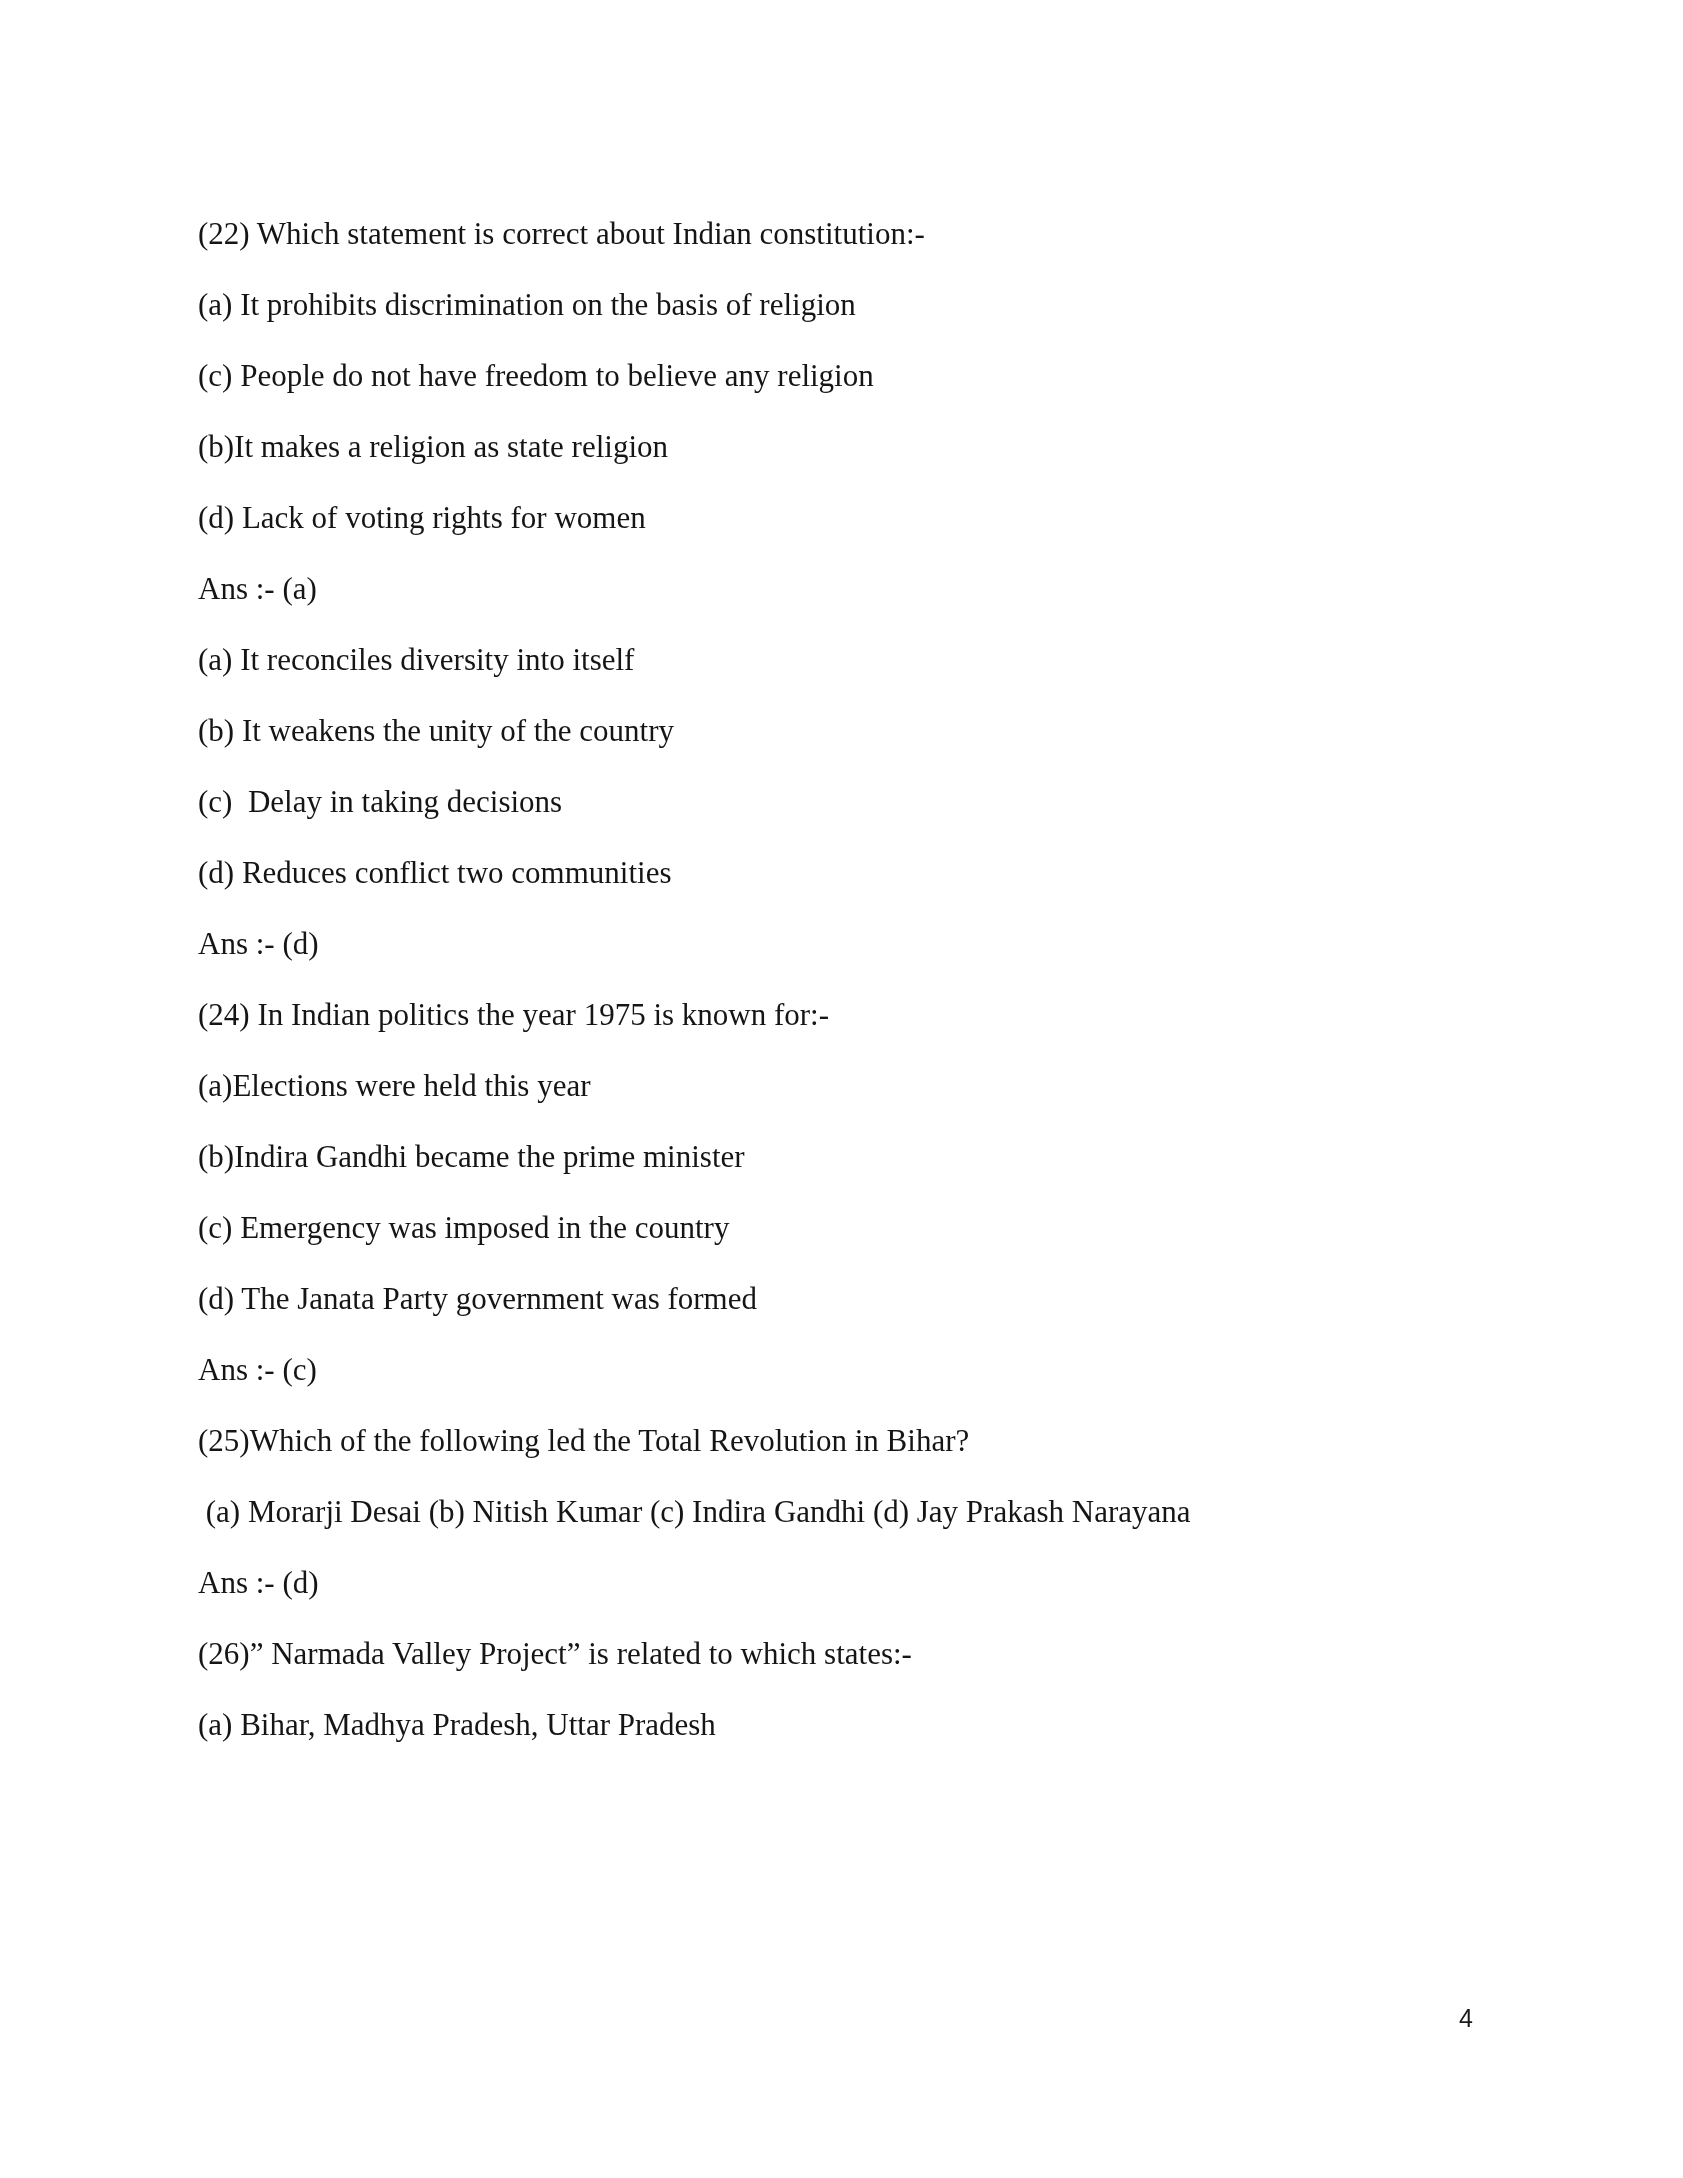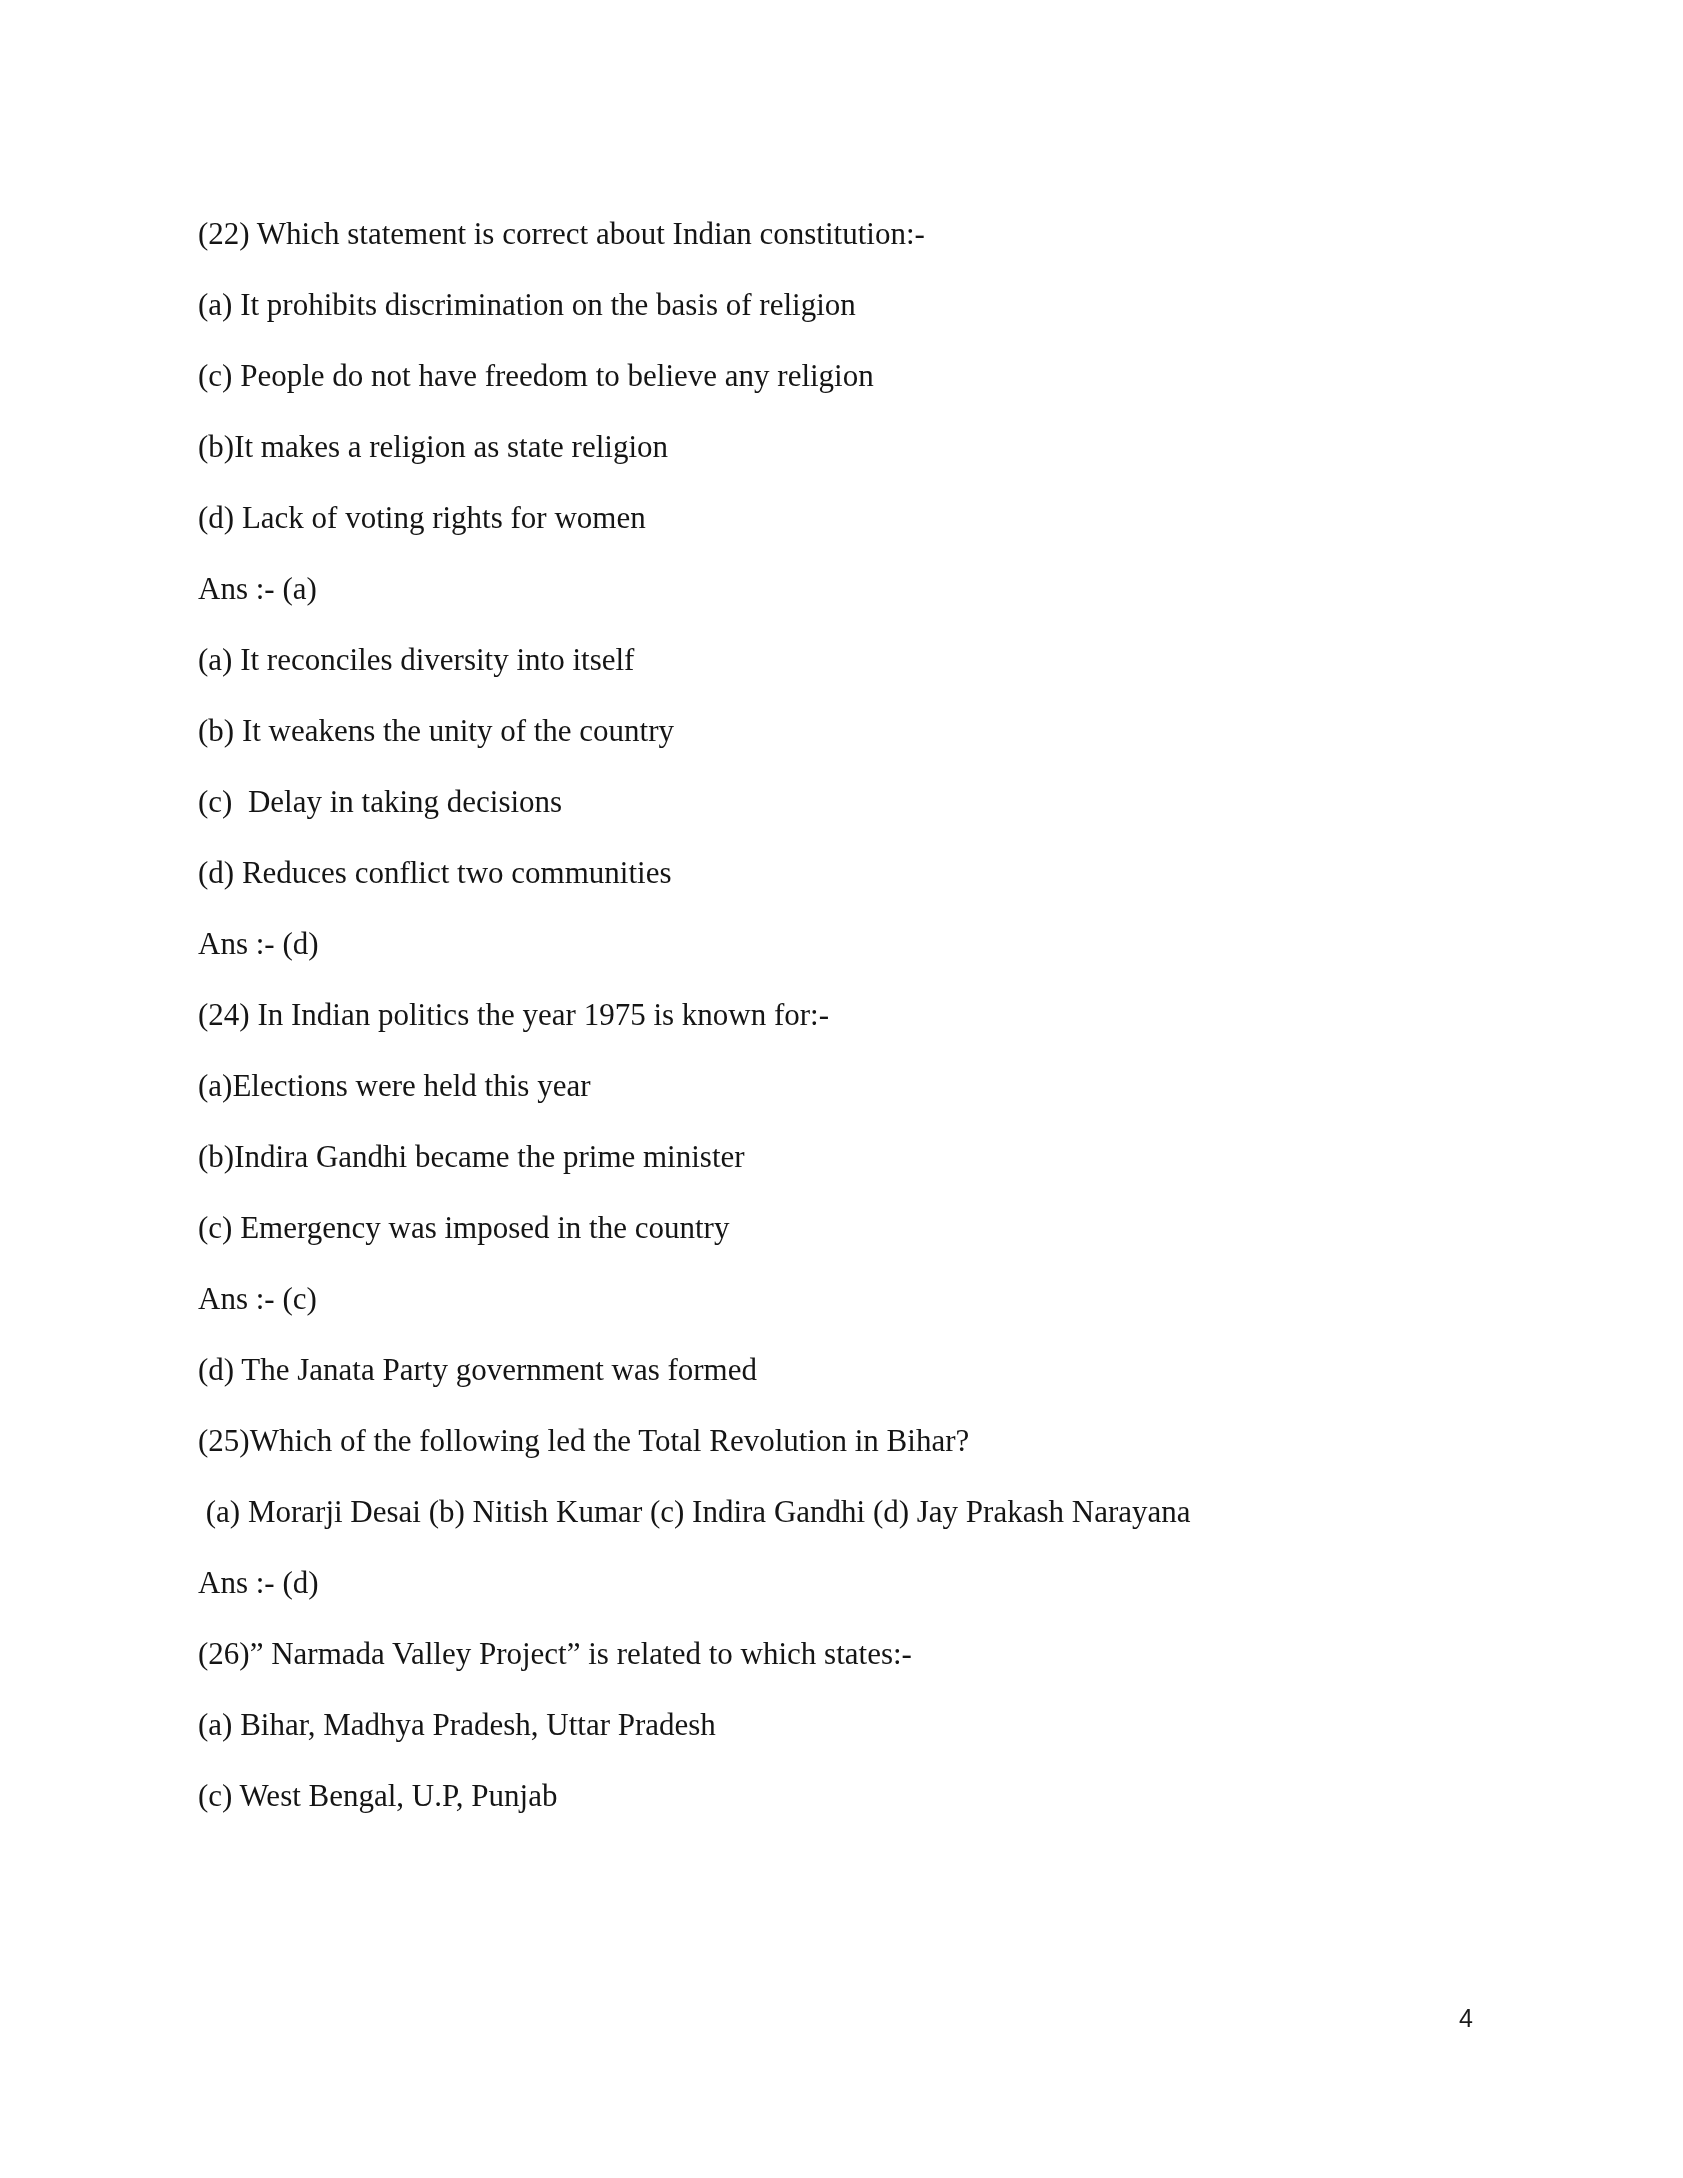--- a/index.html
+++ b/index.html
@@ -62,28 +62,27 @@
     <div class="line">(a) It reconciles diversity into itself</div>
     <div class="line">(b) It weakens the unity of the country</div>
     <div class="line">(c)  Delay in taking decisions</div>
     <div class="line">(d) Reduces conflict two communities</div>
     <div class="line">Ans :- (d)</div>
 
     <div class="line">(24) In Indian politics the year 1975 is known for:-</div>
     <div class="line">(a)Elections were held this year</div>
     <div class="line">(b)Indira Gandhi became the prime minister</div>
     <div class="line">(c) Emergency was imposed in the country</div>
+    <div class="line">(d) The Janata Party government was formed</div>
     <div class="line">Ans :- (c)</div>
-    <div class="line">(d) The Janata Party government was formed</div>
 
     <div class="line">(25)Which of the following led the Total Revolution in Bihar?</div>
     <div class="line"> (a) Morarji Desai (b) Nitish Kumar (c) Indira Gandhi (d) Jay Prakash Narayana</div>
     <div class="line">Ans :- (d)</div>
 
     <div class="line">(26)” Narmada Valley Project” is related to which states:-</div>
     <div class="line">(a) Bihar, Madhya Pradesh, Uttar Pradesh</div>
-    <div class="line">(c) West Bengal, U.P, Punjab</div>
 
   </div>
 
   <div class="page-number">4</div>
 </div>
 
 
 </body></html>

